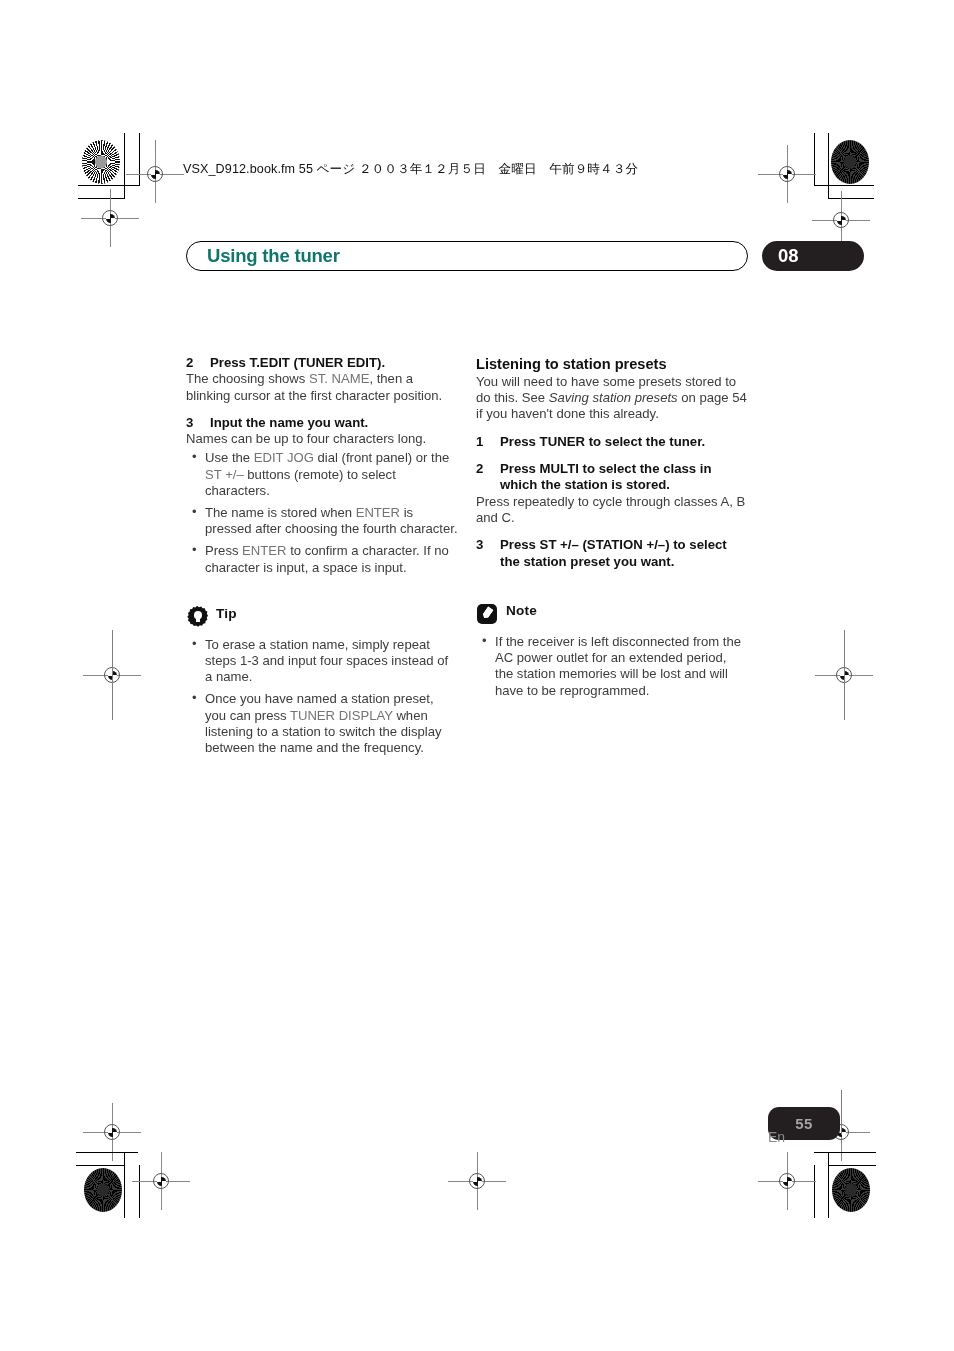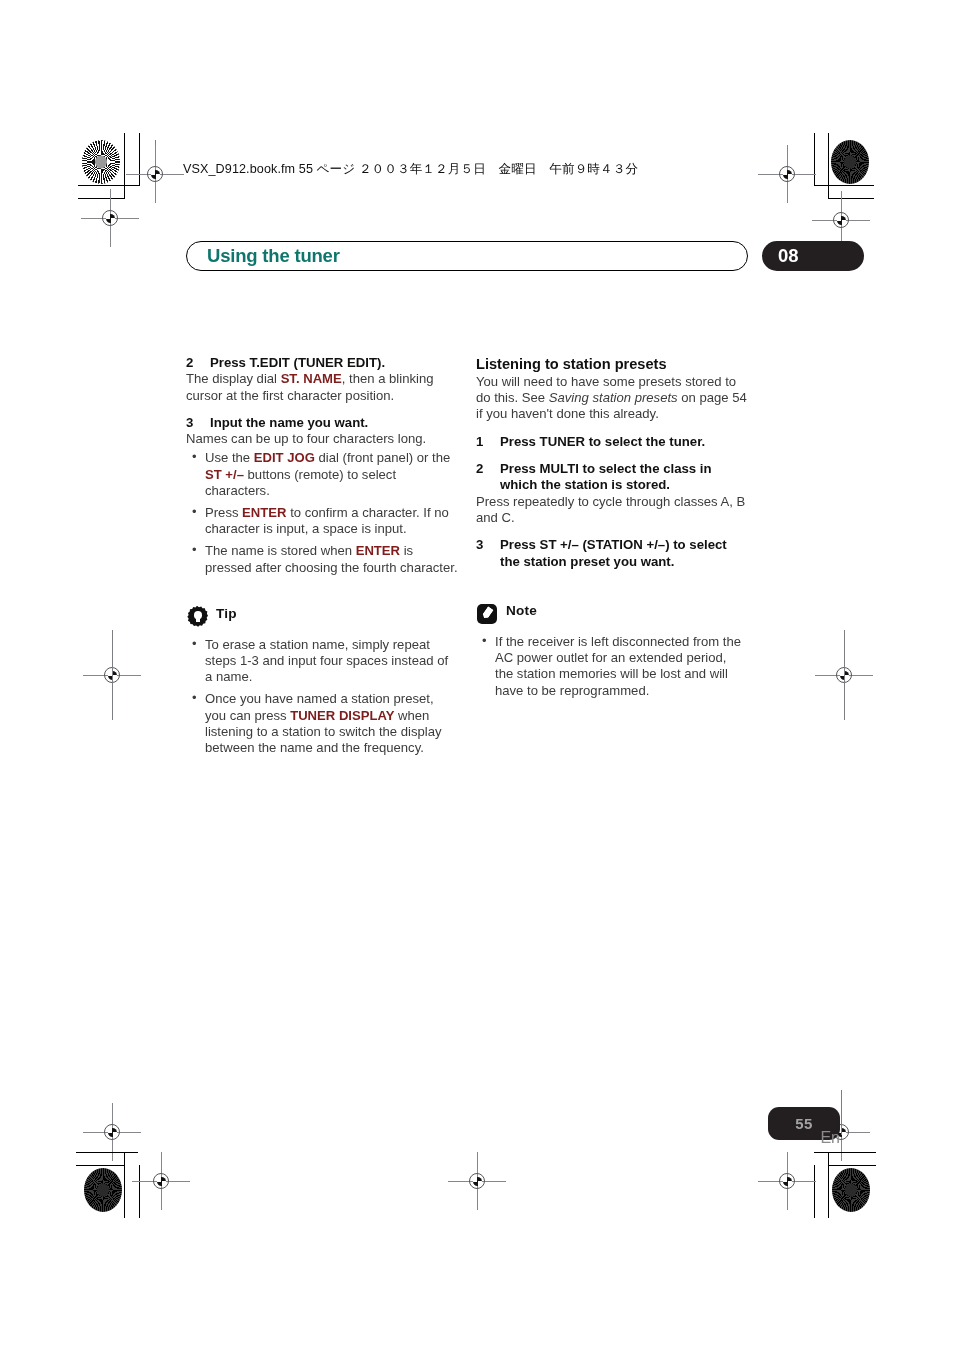--- a/index.html
+++ b/index.html
@@ -156,21 +156,21 @@
     margin-bottom: 6px;
     color: #3c3c3c;
   }
   ul.bullets li::before {
     content: "\2022";
     position: absolute;
     left: 6px; top: -1px;
     color: #3c3c3c;
     font-size: 13px;
   }
-  b, strong { color: #7f1d1d; font-weight: bold; }
+  b, strong { color: #737373; font-weight: normal; }
   i, em { font-style: italic; }
 
   
   .callout-head {
     display: flex;
     align-items: flex-start;
     gap: 8px;
     margin-bottom: 9px;
   }
   .callout-head .label {
@@ -241,22 +241,22 @@
     font-weight: bold;
     display: flex;
     align-items: center;
     justify-content: center;
     letter-spacing: 0.3px;
   }
   .page-lang {
     position: absolute;
     left: 768px; top: 1129px;
     width: 72px;
-    text-align: right;
-    font-size: 16px;
+    text-align: left;
+    font-size: 14px;
     color: #8a8a8a;
   }
 </style>
 </head>
 <body>
 
 <div>
 
   <div class="star" style="left:82px; top:140px;"></div>
   <div class="crop v" style="left:124px; top:133px; height:65px;"></div>
@@ -368,40 +368,40 @@
 </div>
 <div class="chapter-badge">08</div>
 
 <div class="col col-left">
 
   <div class="step">
     <span class="num">2</span>
     <span class="txt">Press T.EDIT (TUNER EDIT).</span>
   </div>
   <p class="body">
-    <span>The display dial </span><b>ST. NAME</b><span>, then a blinking cursor at the first character position.</span>
+    <span>The choosing shows </span><b>ST. NAME</b><span>, then a blinking cursor at the first character position.</span>
   </p>
 
   <div class="gap"></div>
 
   <div class="step">
     <span class="num">3</span>
     <span class="txt">Input the name you want.</span>
   </div>
   <p class="body">Names can be up to four characters long.</p>
 
   <ul class="bullets">
     <li>
       <span>Use the </span><b>EDIT JOG</b><span> dial (front panel) or the </span><b>ST +/–</b><span> buttons (remote) to select characters.</span>
     </li>
     <li>
+      <span>The name is stored when </span><b>ENTER</b><span> is pressed after choosing the fourth character.</span>
+    </li>
+    <li>
       <span>Press </span><b>ENTER</b><span> to confirm a character. If no character is input, a space is input.</span>
-    </li>
-    <li>
-      <span>The name is stored when </span><b>ENTER</b><span> is pressed after choosing the fourth character.</span>
     </li>
   </ul>
 
   <div style="height:24px"></div>
 
   <div class="callout-head">
     <span class="icon-tip">
       <span class="gear"></span>
         <span class="bulb"></span>
     </span>

